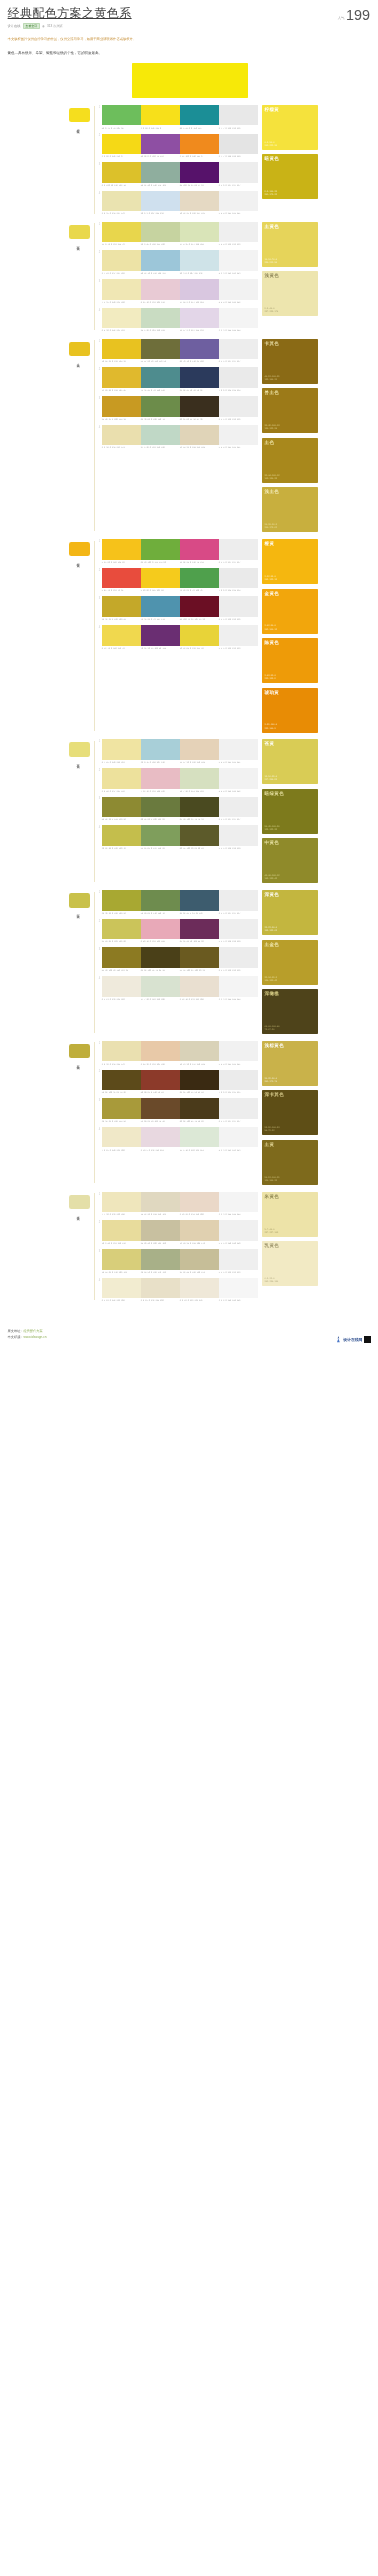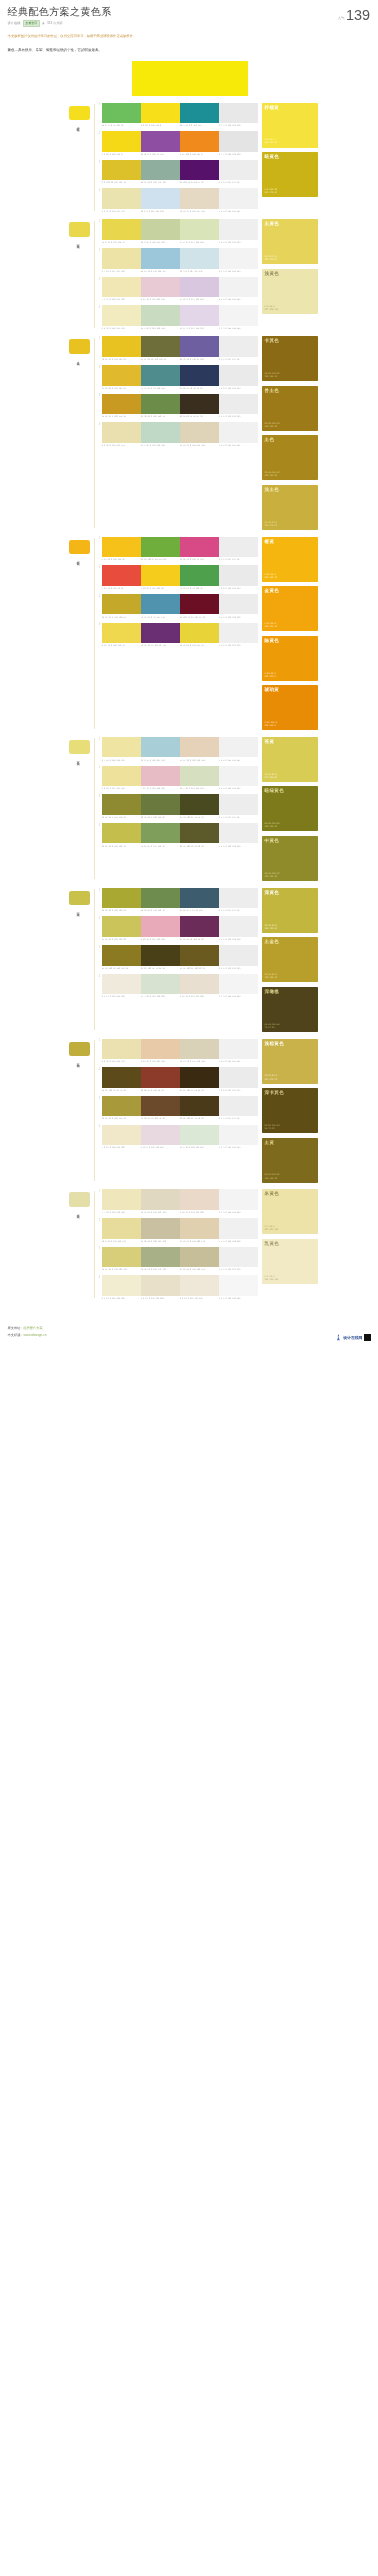--- a/index.html
+++ b/index.html
@@ -8,22 +8,22 @@
     background:#ffffff;
     font-family:"Liberation Sans","DejaVu Sans",sans-serif;
     color:#333;
     -webkit-font-smoothing:antialiased;
   }
   .page{position:relative;width:379px;min-height:2576px;overflow:hidden;}
 
   
   .header{padding:6px 7.6px 0 7.6px;position:relative;}
   .title{
-    font-size:10px;font-weight:400;color:#3d3d3d;letter-spacing:0.4px;
-    margin:0 0 2.3px 0;line-height:1.2;
+    font-size:12px;font-weight:400;color:#3d3d3d;letter-spacing:0.4px;
+    margin:0 0 2.3px 0;line-height:1.2;text-decoration:underline;
   }
   .meta{font-size:3.2px;color:#9a9a9a;line-height:1.4;display:flex;align-items:center;gap:2.3px;}
   .meta .author{color:#8a8a8a;}
   .badge-follow{
     background:#d8ead4;color:#4f8a42;border:0.8px solid #bcd9b4;
     padding:0 1.5px;border-radius:0.8px;font-size:3px;line-height:1.5;
   }
   .meta .eye{color:#b5b5b5;}
   .pop{
     position:absolute;right:9px;top:9px;display:flex;align-items:flex-end;gap:1.5px;
@@ -102,21 +102,21 @@
   <div class="header">
     <h1 class="title">经典配色方案之黄色系</h1>
     <div class="meta">
       <span class="author">设计在线</span>
       <span class="badge-follow">查看全部</span>
       <span class="eye">◉</span>
       <span>313 次浏览</span>
     </div>
     <div class="pop">
       <span class="pop-label">人气</span>
-      <span class="pop-num">139</span>
+      <span class="pop-num">199</span>
     </div>
   </div>
 
   <div class="notice">本文版权图片仅供自行学习的作品，仅供交流与学习，如用于商业请联系作者或版权方。</div>
   <div class="lede">黄色…具有快乐、希望、智慧和轻快的个性，它的明度最高。</div>
 
   <div class="hero" style="background: rgb(247, 233, 8);"></div>
 
   <div id="blocks-root">
       <div class="block">

